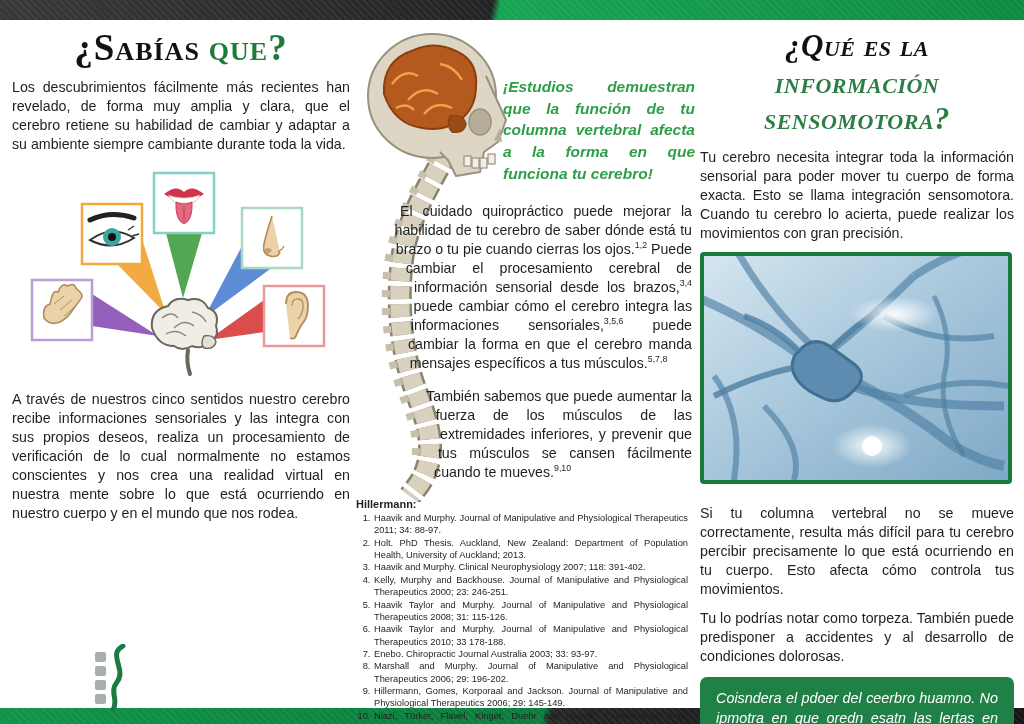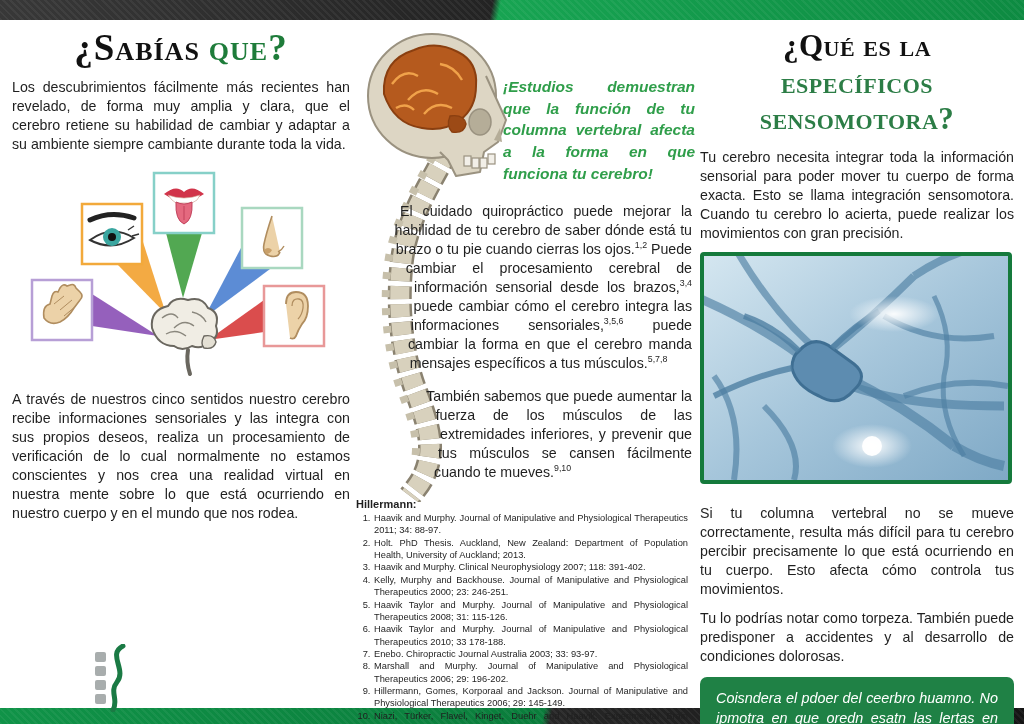--- a/index.html
+++ b/index.html
@@ -40,21 +40,21 @@
   .spine-spacer{float:left;width:85px;height:282px;
     shape-outside:polygon(0 0,42px 0,30px 42px,56px 92px,46px 160px,82px 232px,72px 282px,0 282px);}
   .mid-flow p{margin:0 0 14px 0;}
   .refs{position:absolute;left:356px;top:498px;width:332px;}
   .refs-h{font-weight:bold;font-size:11px;margin:0 0 2px 0;}
   .refs ol{margin:0;padding-left:17px;font-size:9.3px;line-height:1.33;}
   .refs li{text-align:justify;padding-left:1px;}
   
   .panel-right{position:absolute;left:700px;top:28px;width:314px;}
   .h-right{margin:0;text-align:center;font-family:"Liberation Serif",serif;
-    font-variant:small-caps;font-weight:600;font-size:31px;line-height:1.18;letter-spacing:.5px;}
+    font-variant:small-caps;font-weight:600;font-size:31px;line-height:1.18;letter-spacing:.5px;font-style:italic;}
   .h-right .l1{color:#111;display:block;}
   .h-right .l2,.h-right .l3{color:#2c7d46;display:block;}
   .panel-right .p1{margin:10px 0 0 0;}
   .neuron-fig{margin:9px 0 0 0;width:304px;height:224px;border:4px solid #157a3c;
     border-radius:4px;overflow:hidden;}
   .panel-right .p2{margin:20px 0 0 0;}
   .panel-right .p3{margin:10px 0 0 0;}
   .quote-box{margin:11px 0 0 0;background:#1f8145;border-radius:7px;color:#fff;
     padding:12px 16px 10px 16px;font-style:italic;}
   .quote-box .q{margin:0;text-align:justify;font-size:14.4px;line-height:1.38;}
@@ -194,21 +194,21 @@
       <li>Enebo. Chiropractic Journal Australia 2003; 33: 93-97.</li>
       <li>Marshall and Murphy. Journal of Manipulative and Physiological Therapeutics 2006; 29: 196-202.</li>
       <li>Hillermann, Gomes, Korporaal and Jackson. Journal of Manipulative and Physiological Therapeutics 2006; 29: 145-149.</li>
       <li>Niazi, Türker, Flavel, Kinget, Duehr and Haavik. Experimental Brain Research 2015; 233:1165–1173.</li>
     </ol>
   </div>
 
   <div class="panel-right">
     <h2 class="h-right">
       <span class="l1">¿Qué es la</span>
-      <span class="l2">específicos</span>
+      <span class="l2">información</span>
       <span class="l3">sensomotora?</span>
     </h2>
     <p class="jt p1">Tu cerebro necesita integrar toda la información sensorial para poder mover tu cuerpo de forma exacta. Esto se llama integración sensomotora. Cuando tu cerebro lo acierta, puede realizar los movimientos con gran precisión.</p>
 
     <div class="neuron-fig">
       <svg width="304" height="224" viewBox="0 0 304 224">
         <defs>
           <linearGradient id="nbg" x1="0" y1="0" x2="1" y2="1">
             <stop offset="0" stop-color="#d4e6f0"></stop>
               <stop offset=".5" stop-color="#a6c6db"></stop>

